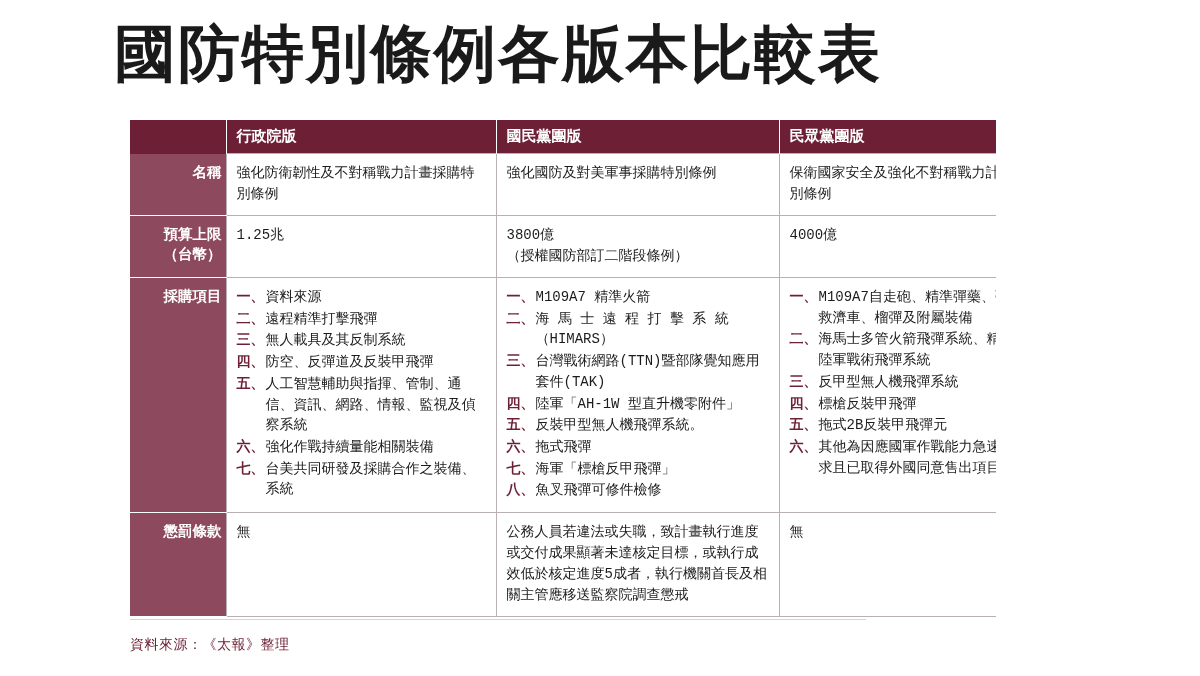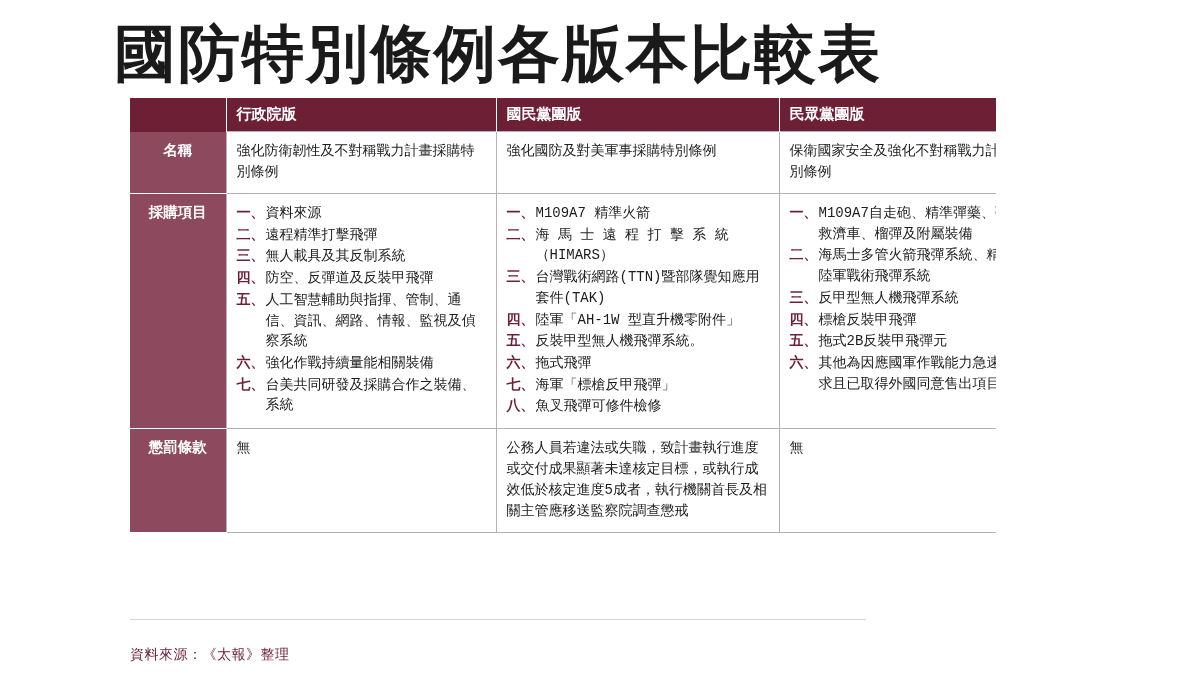--- a/index.html
+++ b/index.html
@@ -20,21 +20,21 @@
     font-size: 62px;
     font-weight: bold;
     color: #1a1a1a;
     letter-spacing: 2px;
     margin: 18px 0 14px 0;
     line-height: 1.15;
   }
   .table-wrap {
     position: absolute;
     left: 130px;
-    top: 98px;
+    top: 120px;
     width: 940px;
   }
   table.cmp {
     border-collapse: collapse;
     width: 940px;
     table-layout: fixed;
   }
   table.cmp col.c0 { width: 96px; }
   table.cmp col.c1 { width: 270px; }
   table.cmp col.c2 { width: 283px; }
@@ -52,21 +52,21 @@
     height: 30px;
   }
   thead th.blank { background: #6d1f35; }
   thead th:last-child { border-right: none; }
 
   tbody th.rowhead {
     background: #8d4a5e;
     color: #ffffff;
     font-size: 14.5px;
     font-weight: bold;
-    text-align: center;
+    text-align: right;
     vertical-align: top;
     padding: 9px 4px 9px 4px;
     border-bottom: 1px solid #ffffff;
     line-height: 1.35;
   }
   tbody td {
     background: #ffffff;
     border-bottom: 1px solid #b9b0b3;
     border-right: 1px solid #b9b0b3;
     vertical-align: top;
@@ -101,21 +101,21 @@
   }
   ul.numlist li .txt {
     flex: 1 1 auto;
     color: #1c1c1c;
   }
 
   .footer {
     position: absolute;
     left: 130px;
     right: 130px;
-    bottom: 12px;
+    bottom: 22px;
     display: flex;
     align-items: flex-end;
     justify-content: space-between;
   }
   .source {
     font-size: 14px;
     color: #6d1f35;
     letter-spacing: 0.5px;
   }
   .brand {
@@ -163,20 +163,34 @@
               <div class="celltext">強化防衛韌性及不對稱戰力計畫採購特別條例</div>
             </td>
             <td>
               <div class="celltext">強化國防及對美軍事採購特別條例</div>
             </td>
             <td>
               <div class="celltext">保衛國家安全及強化不對稱戰力計畫採購特別條例</div>
             </td>
           </tr>
           <tr>
+            <th class="rowhead" style="white-space: pre-line;">預算上限
+（台幣）</th>
+            <td class="first-col">
+              <div class="celltext">1.25兆</div>
+            </td>
+            <td>
+              <div class="celltext">3800億
+（授權國防部訂二階段條例）</div>
+            </td>
+            <td>
+              <div class="celltext">4000億</div>
+            </td>
+          </tr>
+          <tr>
             <th class="rowhead" style="white-space: pre-line;">採購項目</th>
             <td class="first-col">
               <ul class="numlist">
                 <li>
                   <span class="num">一、</span>
                   <span class="txt">資料來源</span>
                 </li>
                 <li>
                   <span class="num">二、</span>
                   <span class="txt">遠程精準打擊飛彈</span>

